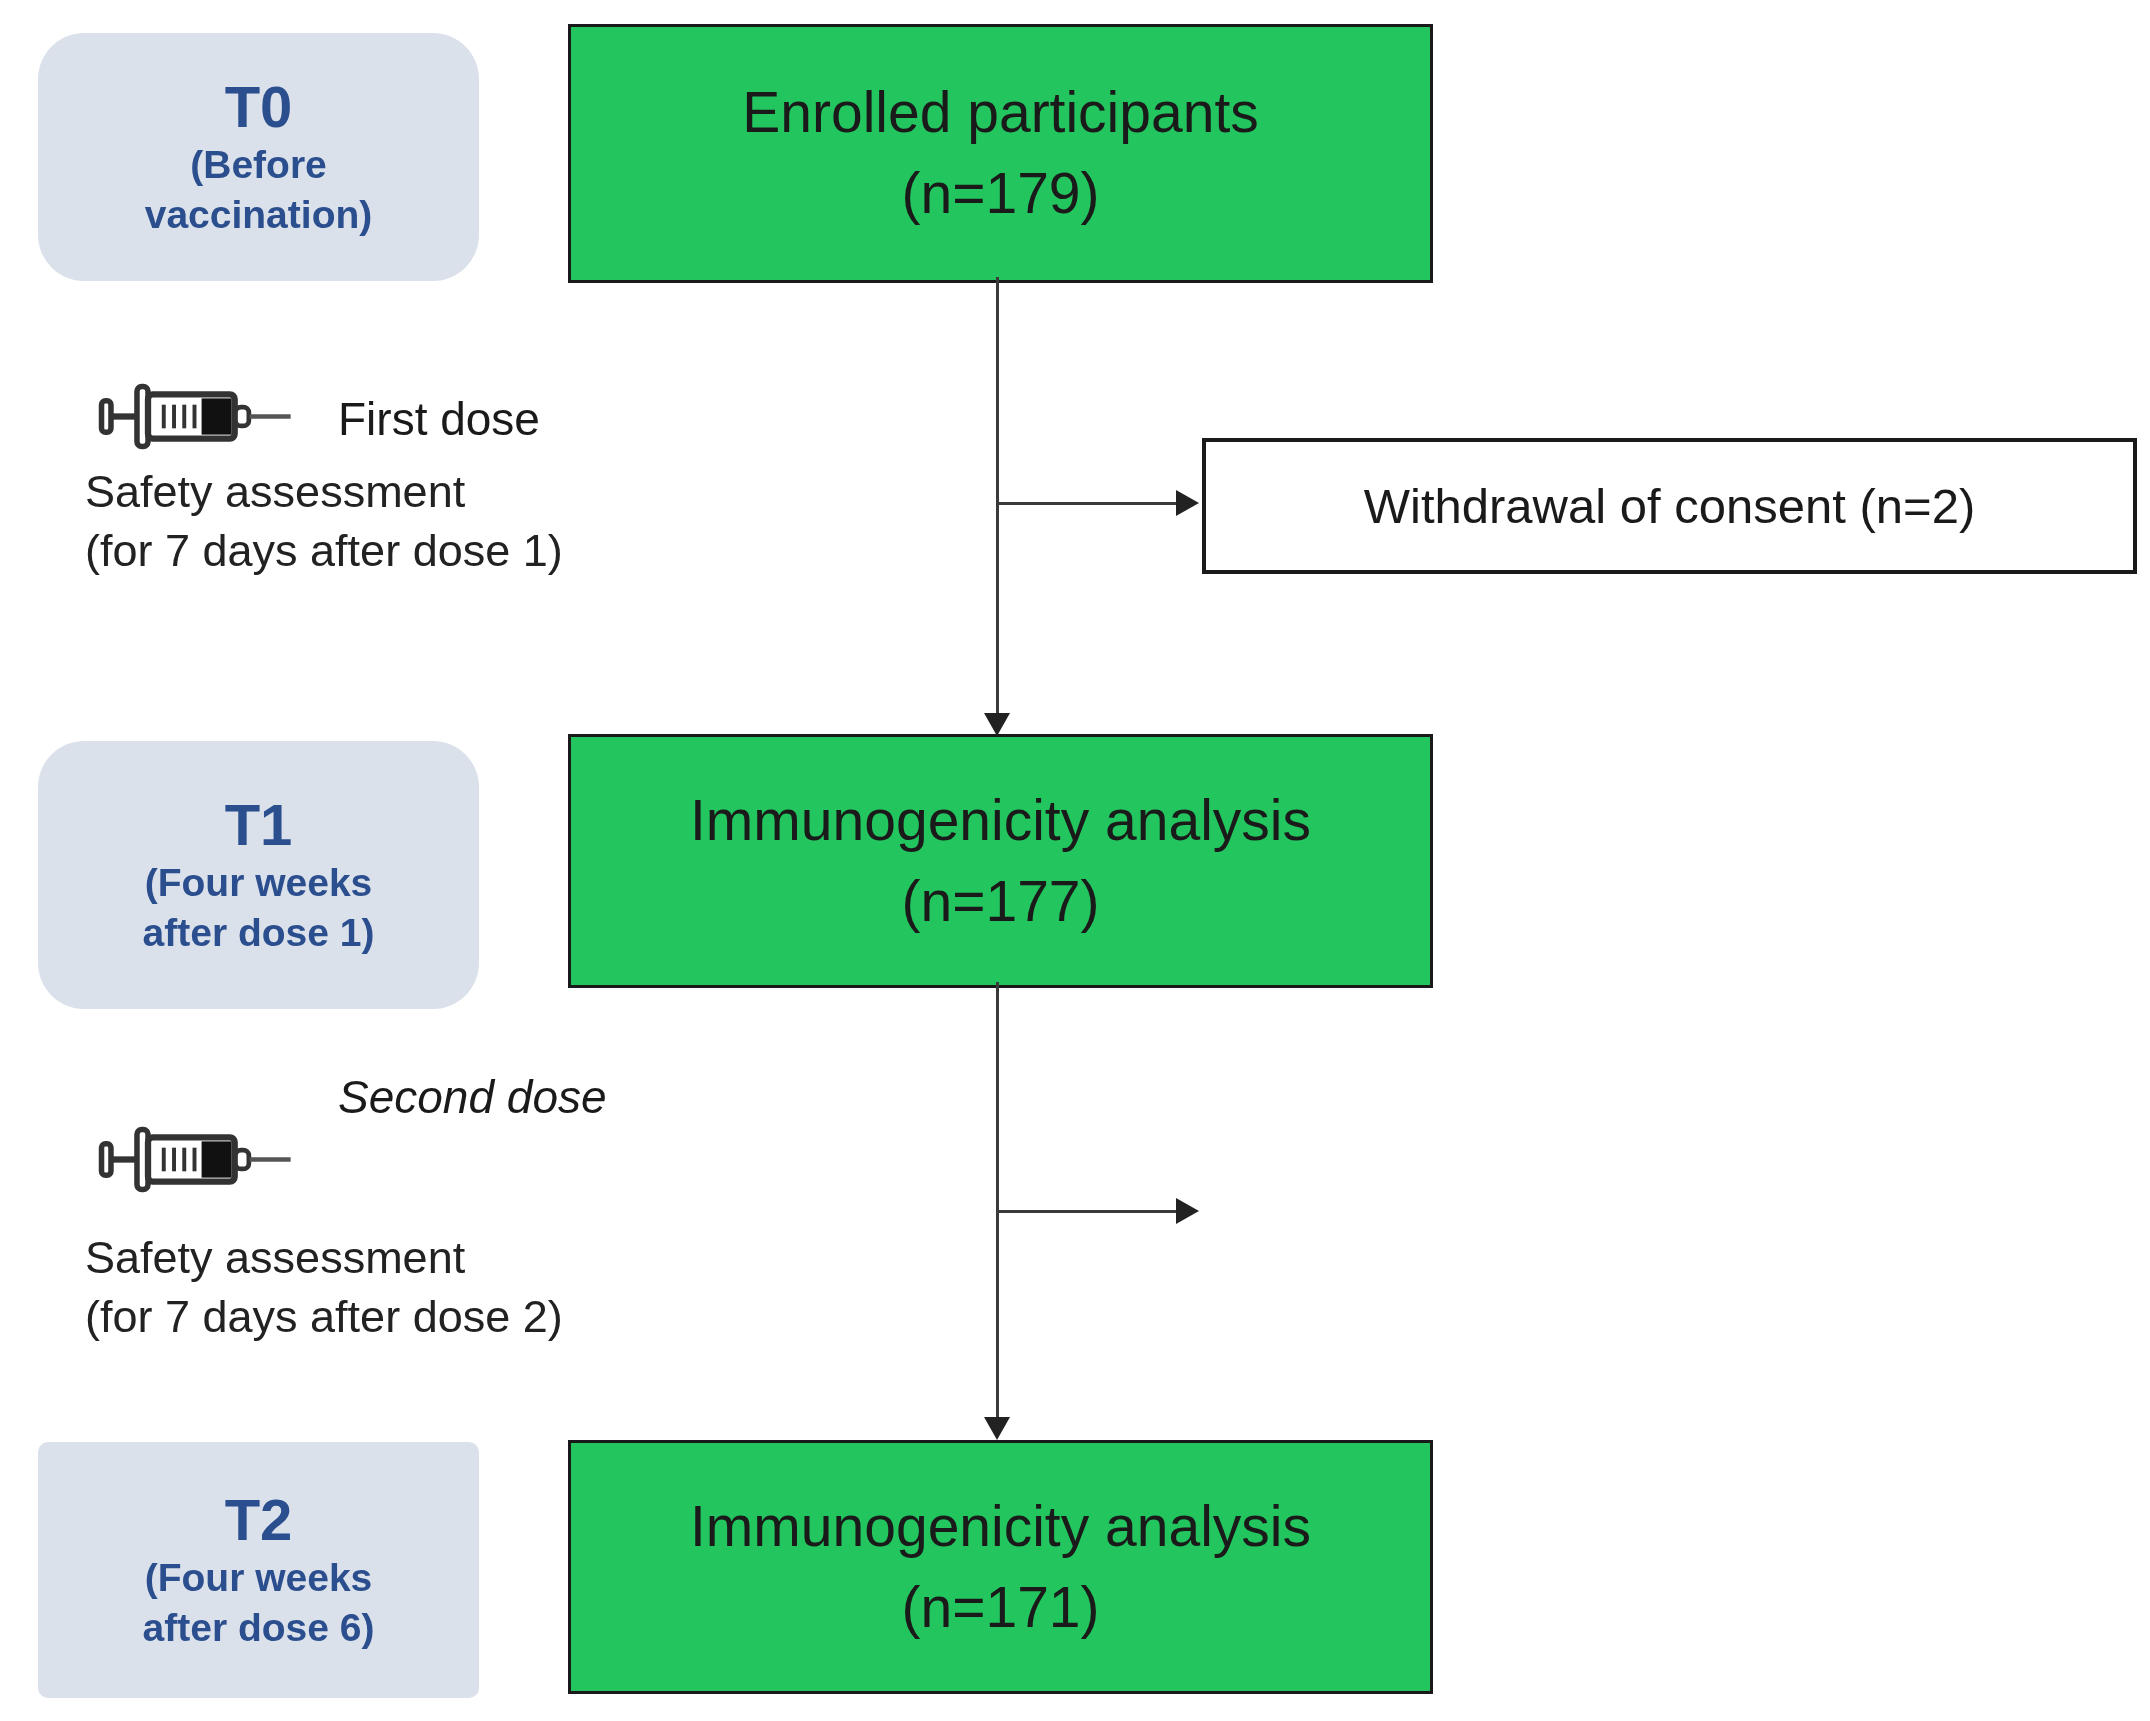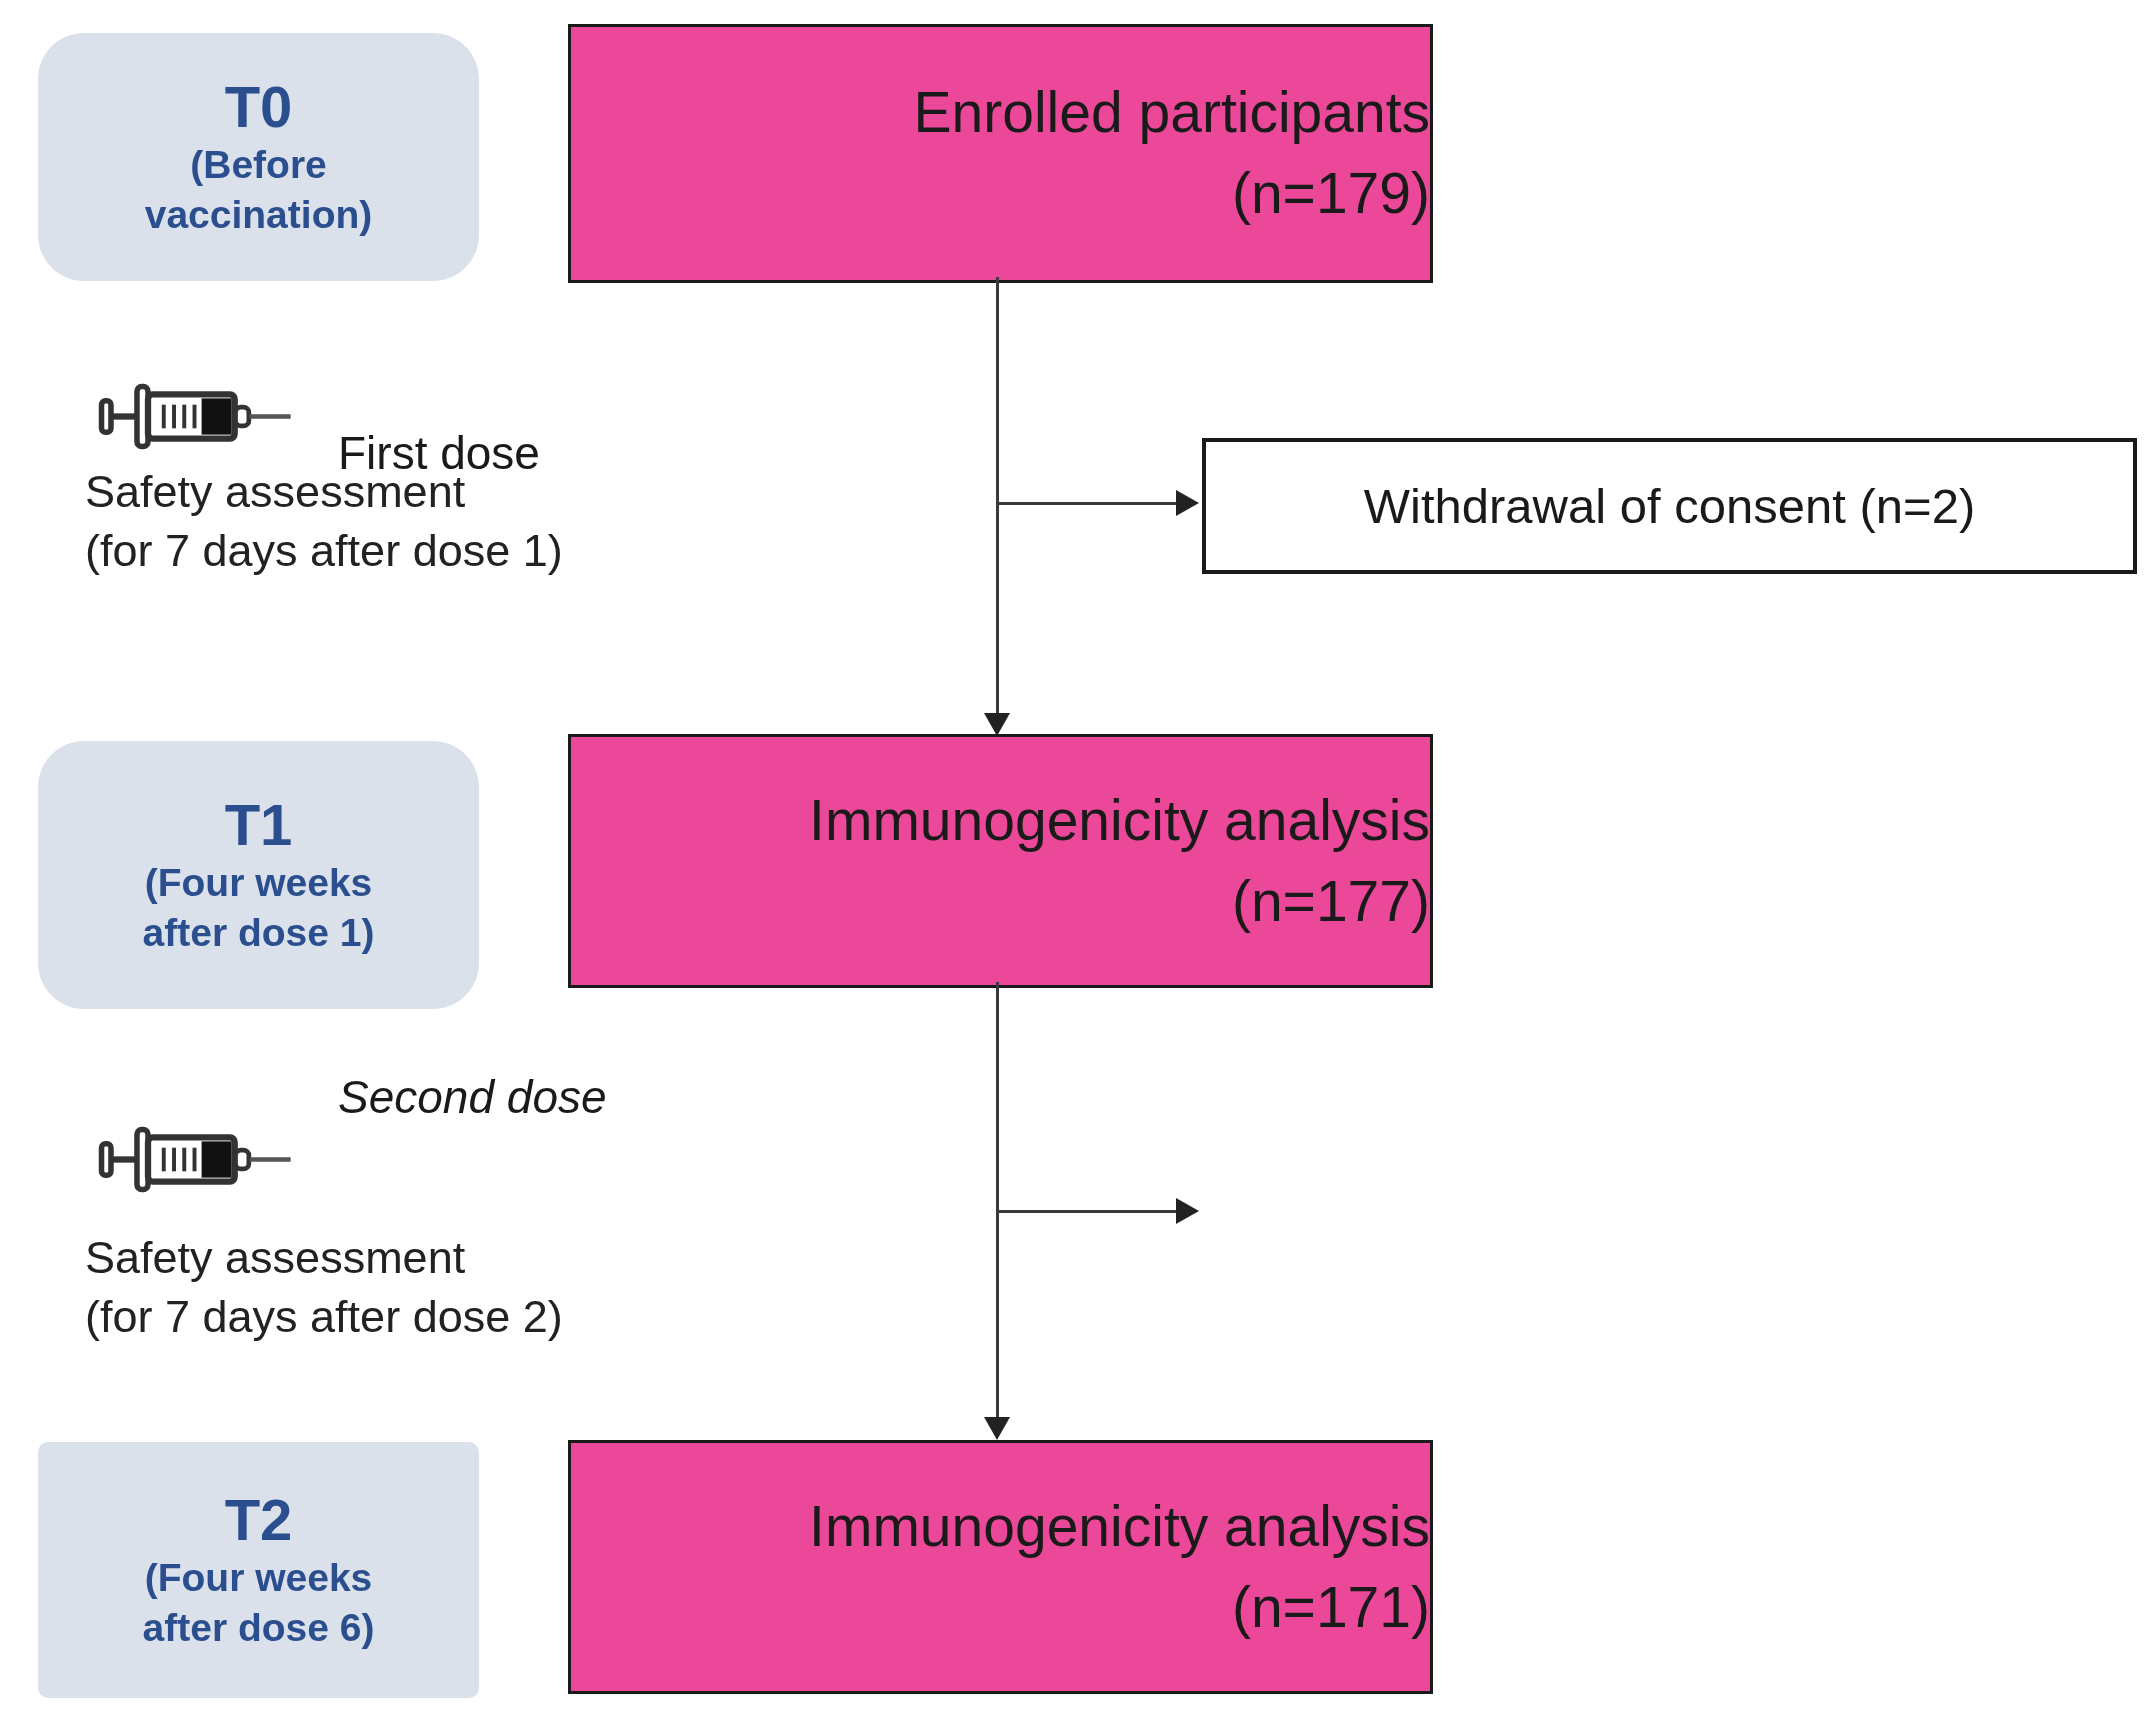--- a/index.html
+++ b/index.html
@@ -28,30 +28,29 @@
   .tp-card.t0{top:33px;height:248px;}
   .tp-card.t1{top:741px;height:268px;}
   .tp-card.t2{top:1442px;height:256px;border-radius:10px;}
   .tp-main{font-size:58px;line-height:1.15;}
   .tp-sub{font-size:39px;line-height:1.28;max-width:293px;margin:0 auto;}
   
   .flow-box{
     position:absolute;
     left:568px;
     width:859px;
-    background:#ec4899;
+    background:#22c55e;
     border:3.9px solid #1a1a1a;
     color:#1a1a1a;
     text-align:center;
     display:flex;
     flex-direction:column;
     justify-content:center;
     font-size:57px;
     line-height:1.42;
-    align-items:flex-end;
   }
   .flow-box.row1{top:23.6px;height:253px;}
   .flow-box.row2{top:734px;height:248px;}
   .flow-box.row3{top:1440px;height:248px;}
   
   .side-box{
     position:absolute;
     left:1202px;
     width:927px;
     background:#ffffff;
@@ -86,21 +85,21 @@
     border-bottom:13.4px solid transparent;
     border-left:23px solid #222222;
   }
   .arrow-right.a1{left:1176px;top:490px;}
   .arrow-right.a2{left:1176px;top:1198px;}
   
   .syringe{position:absolute;left:96px;width:197px;height:71px;}
   .syringe.s1{top:381px;}
   .syringe.s2{top:1124px;}
   .dose-label{position:absolute;left:338px;font-size:46px;color:#1a1a1a;}
-  .dose-label.d1{top:392px;margin-top:34px;}
+  .dose-label.d1{top:392px;}
   .dose-label.d2{top:1070px;font-style:italic;}
   .safety{position:absolute;left:85px;font-size:45px;line-height:1.3;color:#222222;}
   .safety.sa1{top:463px;}
   .safety.sa2{top:1229px;}
 </style>
 </head>
 <body>
 
 <div class="canvas">
 

